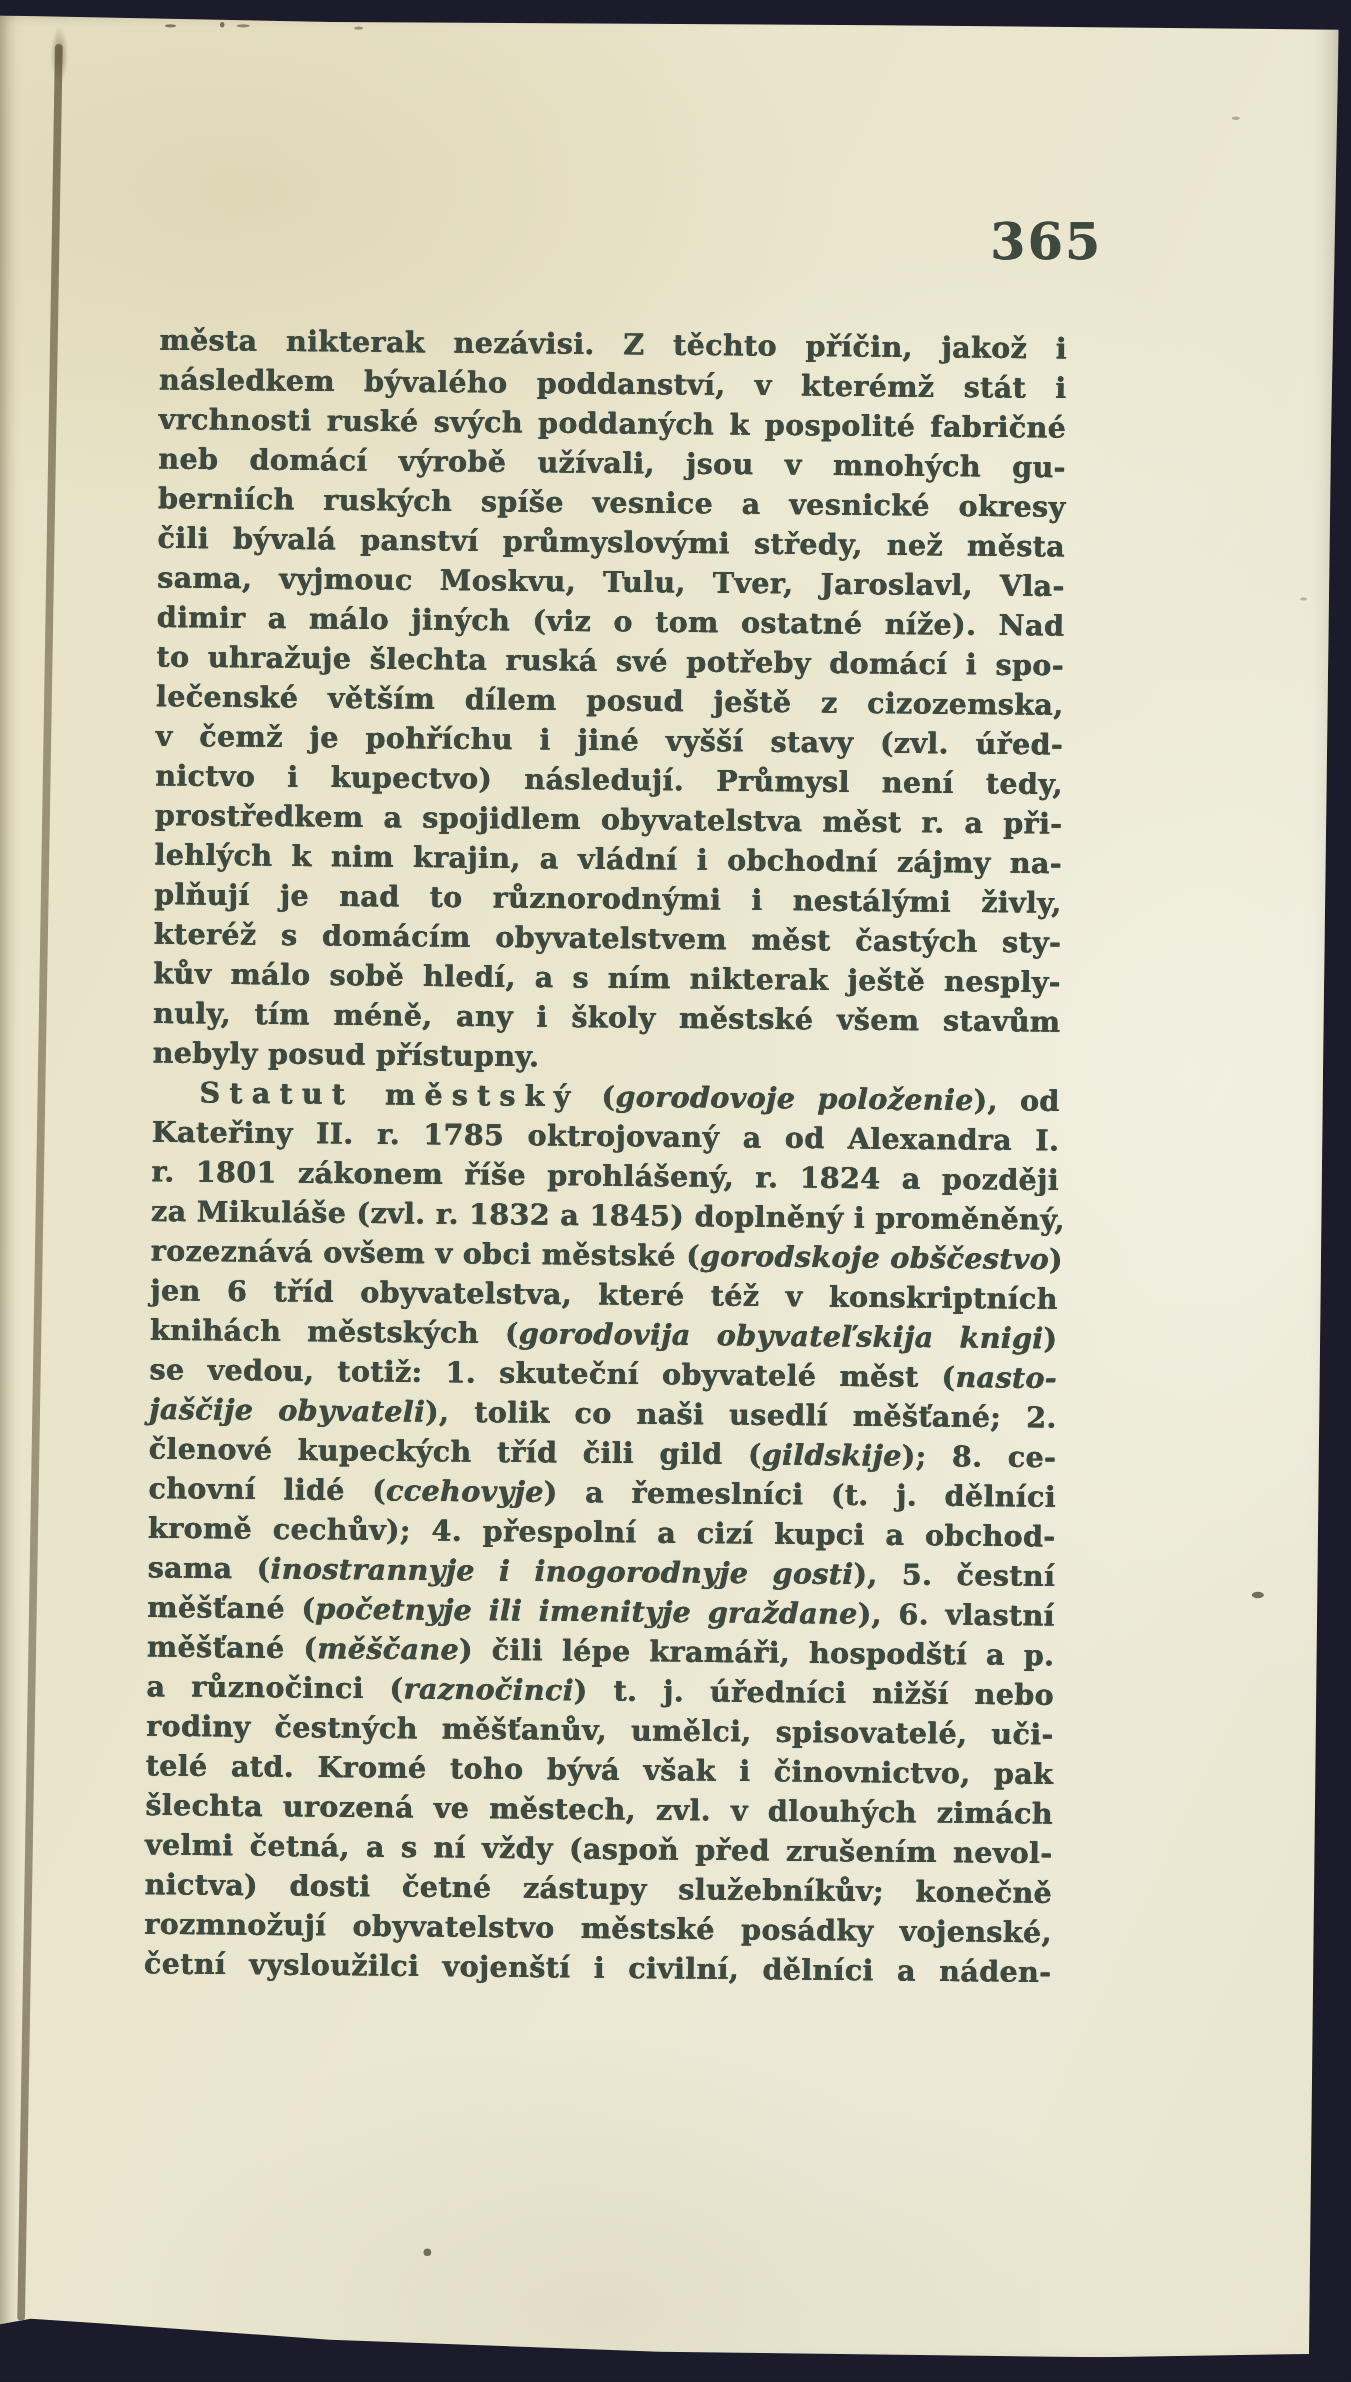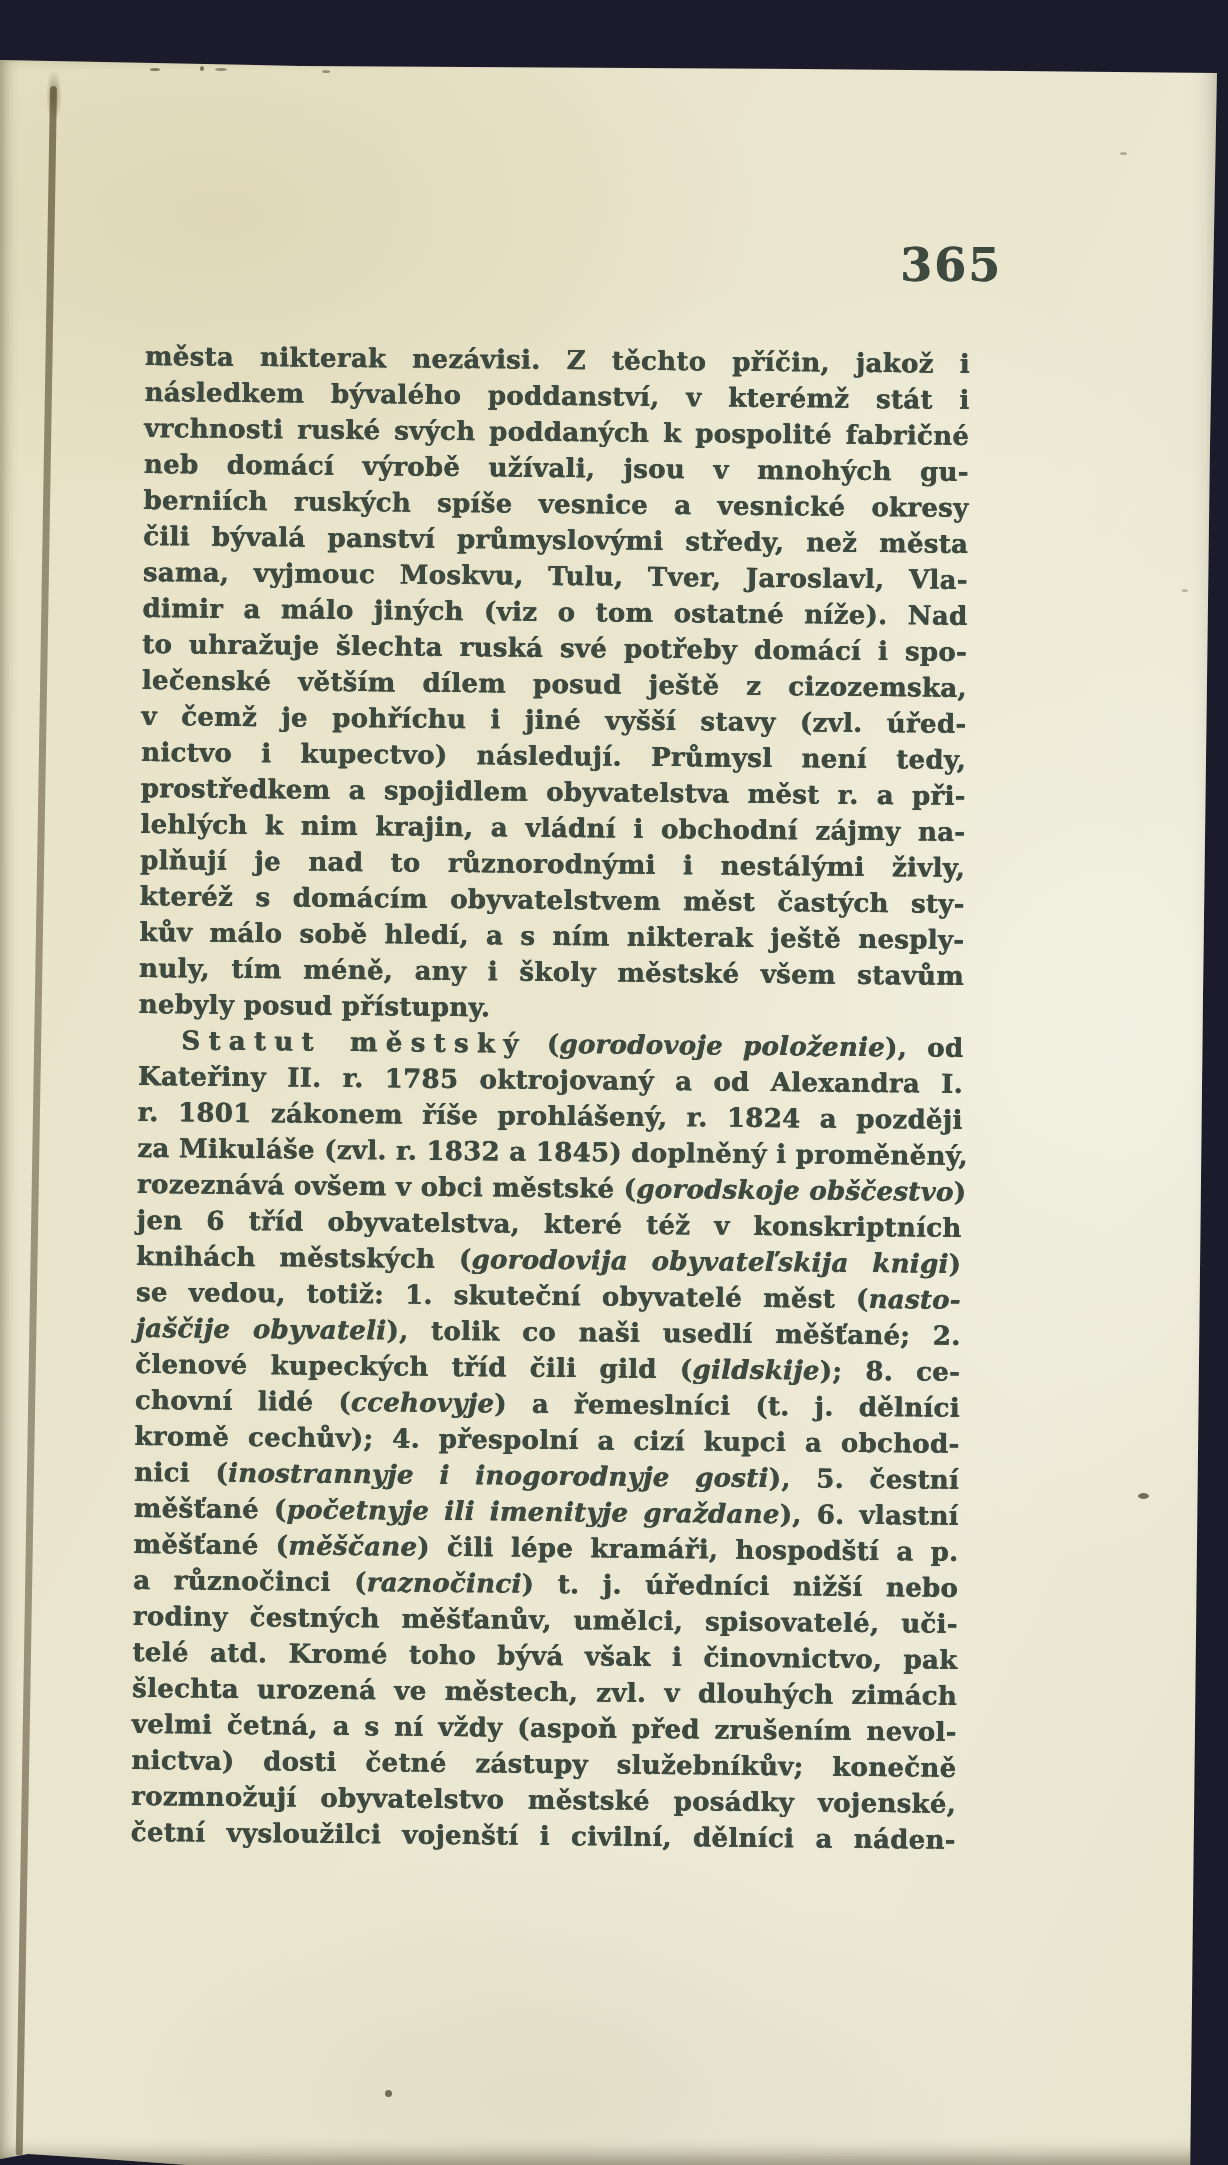--- a/index.html
+++ b/index.html
@@ -3,21 +3,21 @@
 <meta charset="utf-8">
 <style>
   html,body{margin:0;padding:0;}
   body{
     width:1228px;height:2165px;
     background:#1c1b2b;
     overflow:hidden;
     position:relative;
     font-family:"DejaVu Serif","Liberation Serif",serif;
   }
-  .scene{position:absolute;inset:0;margin-top:46px;}
+  .scene{position:absolute;inset:0;}
   
   .paper{
     position:absolute;inset:0;
     clip-path:polygon(
       0px 14px, 300px 20px, 800px 23px, 1217px 27px,
       1210px 400px, 1203px 950px, 1197px 1500px, 1190px 2140px,
       1000px 2143px, 600px 2138px, 300px 2127px, 90px 2112px, 28px 2108px, 0px 2113px
     );
     background:
       radial-gradient(900px 500px at 18% 8%,  rgba(186,168,112,0.20), transparent 60%),
@@ -112,21 +112,21 @@
         <div class="line"><span>r. 1801 zákonem říše prohlášený, r. 1824 a později</span></div>
         <div class="line"><span>za Mikuláše (zvl. r. 1832 a 1845) doplněný i proměněný,</span></div>
         <div class="line"><span>rozeznává ovšem v obci městské (</span><span class="it">gorodskoje obščestvo</span><span>)</span></div>
         <div class="line"><span>jen 6 tříd obyvatelstva, které též v konskriptních</span></div>
         <div class="line"><span>knihách městských (</span><span class="it">gorodovija obyvateľskija knigi</span><span>)</span></div>
         <div class="line"><span>se vedou, totiž: 1. skuteční obyvatelé měst (</span><span class="it">nasto-</span></div>
         <div class="line"><span class="it">jaščije obyvateli</span><span>), tolik co naši usedlí měšťané; 2.</span></div>
         <div class="line"><span>členové kupeckých tříd čili gild (</span><span class="it">gildskije</span><span>); 8. ce-</span></div>
         <div class="line"><span>chovní lidé (</span><span class="it">ccehovyje</span><span>) a řemeslníci (t. j. dělníci</span></div>
         <div class="line"><span>kromě cechův); 4. přespolní a cizí kupci a obchod-</span></div>
-        <div class="line"><span>nici (</span><span class="it">inostrannyje i inogorodnyje gosti</span><span>), 5. čestní</span></div>
+        <div class="line"><span>sama (</span><span class="it">inostrannyje i inogorodnyje gosti</span><span>), 5. čestní</span></div>
         <div class="line"><span>měšťané (</span><span class="it">početnyje ili imenityje graždane</span><span>), 6. vlastní</span></div>
         <div class="line"><span>měšťané (</span><span class="it">měščane</span><span>) čili lépe kramáři, hospodští a p.</span></div>
         <div class="line"><span>a různočinci (</span><span class="it">raznočinci</span><span>) t. j. úředníci nižší nebo</span></div>
         <div class="line"><span>rodiny čestných měšťanův, umělci, spisovatelé, uči-</span></div>
         <div class="line"><span>telé atd. Kromé toho bývá však i činovnictvo, pak</span></div>
         <div class="line"><span>šlechta urozená ve městech, zvl. v dlouhých zimách</span></div>
         <div class="line"><span>velmi četná, a s ní vždy (aspoň před zrušením nevol-</span></div>
         <div class="line"><span>nictva) dosti četné zástupy služebníkův; konečně</span></div>
         <div class="line"><span>rozmnožují obyvatelstvo městské posádky vojenské,</span></div>
         <div class="line"><span>četní vysloužilci vojenští i civilní, dělníci a náden-</span></div>

